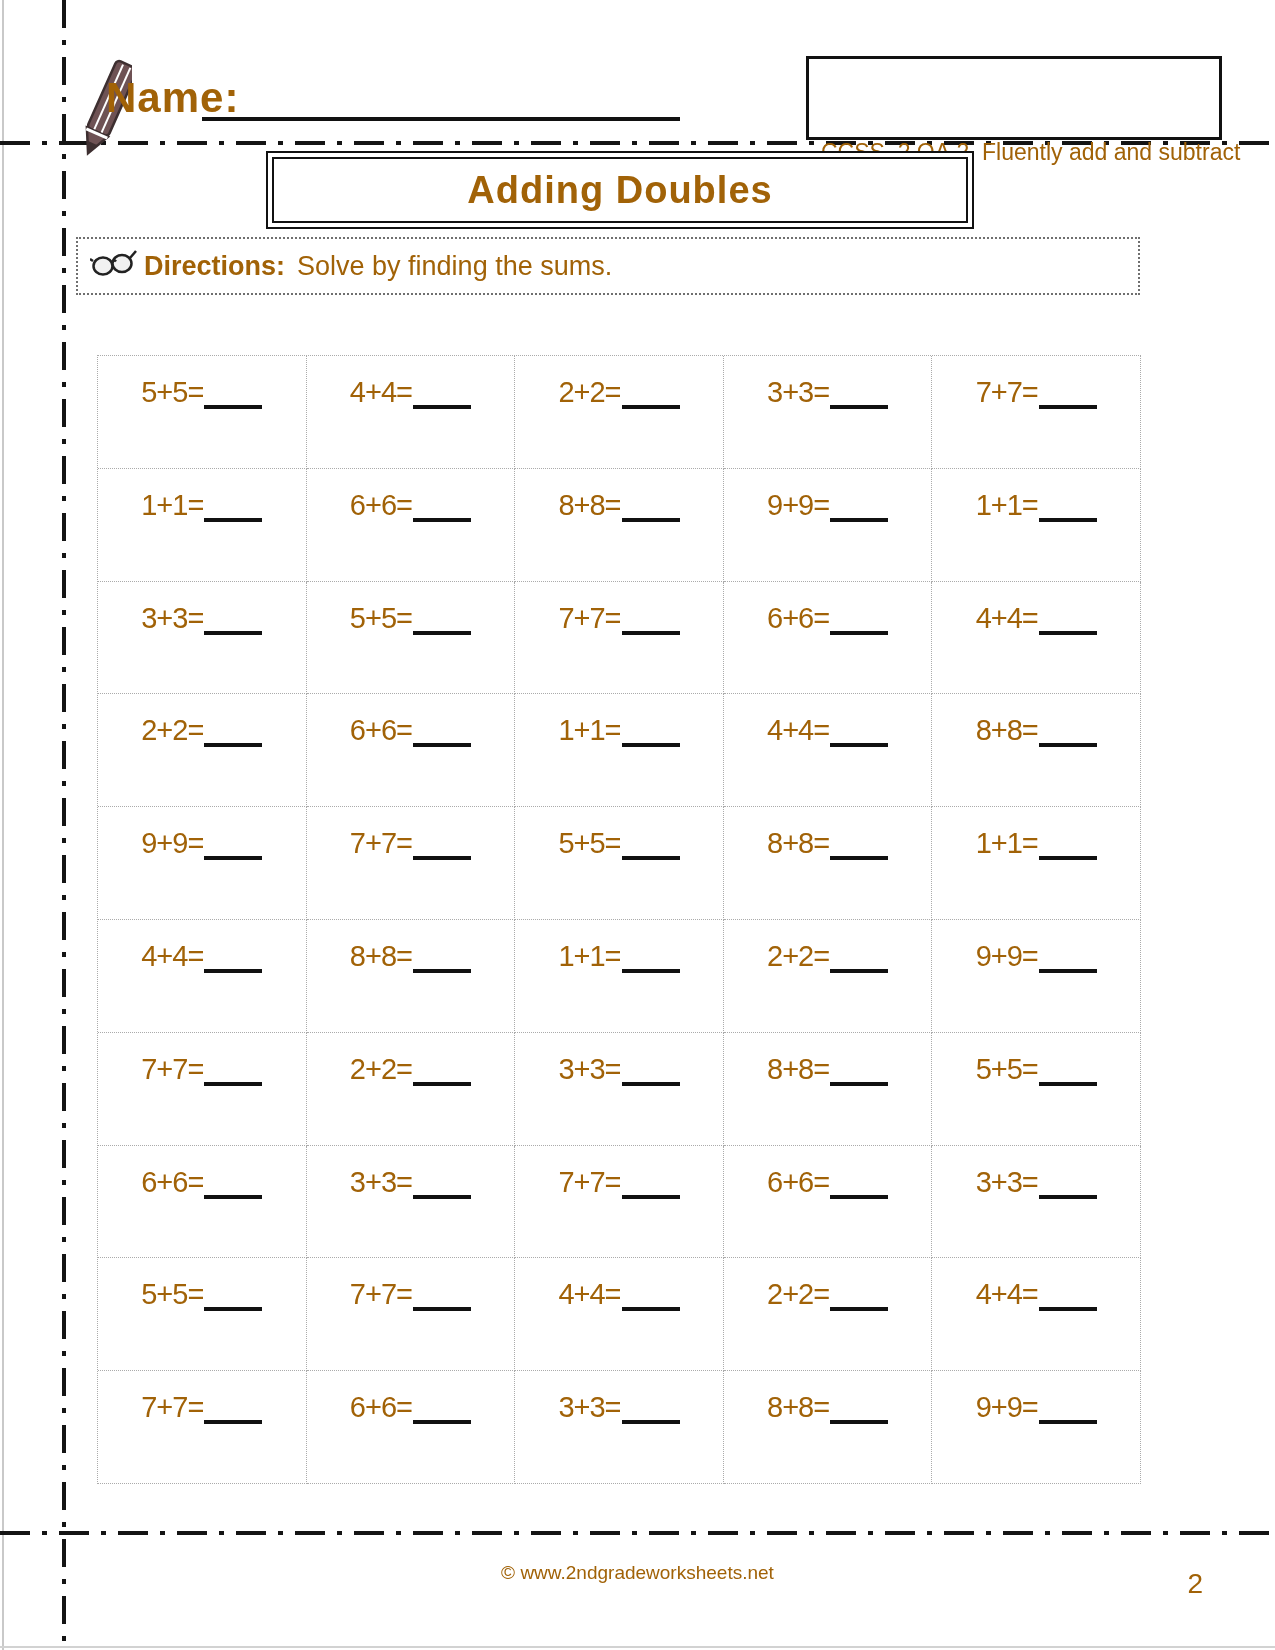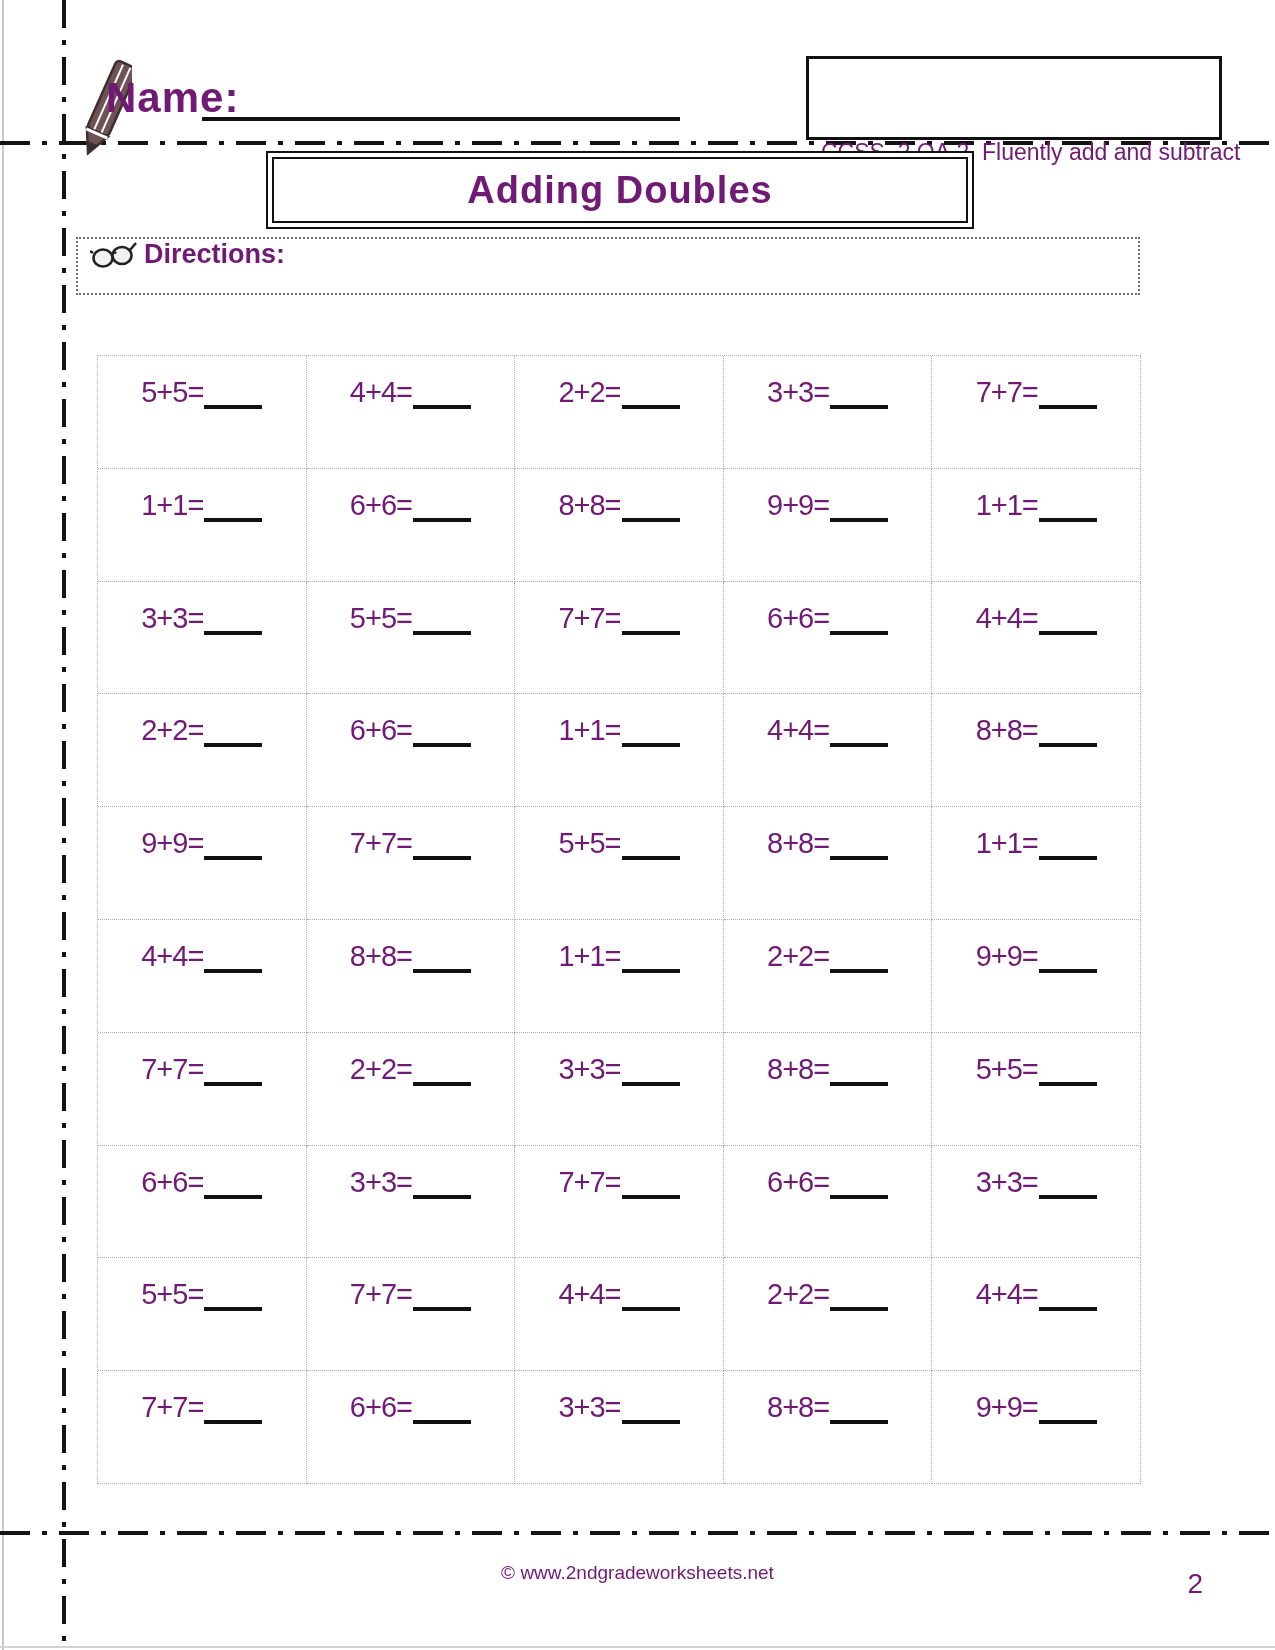--- a/index.html
+++ b/index.html
@@ -1,17 +1,17 @@
 <!DOCTYPE html>
 <html><head>
 <meta charset="utf-8">
 <style>
   html,body{margin:0;padding:0;background:#ffffff;}
   .page{position:relative;width:1275px;height:1650px;background:#fff;
-        font-family:"Liberation Sans",sans-serif;color:#701a75;overflow:hidden;}
+        font-family:"Liberation Sans",sans-serif;color:#a16207;overflow:hidden;}
 
   
   .scan-left{position:absolute;left:2px;top:0;width:2px;height:100%;background:#c9c9c9;}
   .scan-bottom{position:absolute;left:0;top:1646px;width:100%;height:2px;background:#d2d2d2;}
 
   
   .dashdot-v{position:absolute;left:62px;top:0;width:4px;height:1650px;
     background:repeating-linear-gradient(to bottom,#141414 0 28px,transparent 28px 40px,#141414 40px 45px,transparent 45px 57px);}
   .dashdot-h{position:absolute;left:0;width:1275px;height:4px;
     background:repeating-linear-gradient(to right,#141414 0 30px,transparent 30px 42px,#141414 42px 47px,transparent 47px 59px);}
@@ -26,21 +26,21 @@
     border:3px solid #111;padding:6px 12px;font-size:23px;line-height:35px;white-space:pre;background:#fff;}
 
   
   .title-outer{position:absolute;left:266px;top:151px;width:708px;height:78px;box-sizing:border-box;
     border:2px solid #111;padding:4px;background:#fff;}
   .title-inner{width:100%;height:100%;box-sizing:border-box;border:2px solid #111;
     display:flex;align-items:center;justify-content:center;font-size:38px;font-weight:700;letter-spacing:1px;}
 
   
   .directions{position:absolute;left:76px;top:237px;width:1064px;height:58px;box-sizing:border-box;
-    border:2px dotted #6f6f6f;display:flex;padding:0 12px;font-size:27px;background:#fff;}
+    border:2px dotted #6f6f6f;display:flex;align-items:center;padding:0 12px;font-size:27px;background:#fff;}
   .directions .glasses{flex:0 0 auto;margin-right:6px;}
   .directions .dir-label{font-weight:700;margin-right:12px;white-space:nowrap;}
   .directions .dir-text{white-space:nowrap;}
 
   
   .grid{position:absolute;left:97px;top:355px;width:1044px;height:1129px;box-sizing:border-box;
     display:grid;grid-template-columns:repeat(5,1fr);grid-template-rows:repeat(10,1fr);
     border-top:1px dotted #ababab;border-left:1px dotted #ababab;}
   .cell{box-sizing:border-box;border-right:1px dotted #ababab;border-bottom:1px dotted #ababab;
     text-align:center;padding-top:20px;font-size:29px;letter-spacing:-1px;}
@@ -90,20 +90,21 @@
     <span class="glasses">
       <svg width="48" height="32" viewBox="0 0 48 32">
         <path d="M40 11 L46 4" stroke="#222" stroke-width="2.5" fill="none"></path>
         <path d="M3 14 L0 12" stroke="#222" stroke-width="2.5" fill="none"></path>
         <ellipse cx="13" cy="19" rx="9.5" ry="8.5" fill="#f1f1f1" stroke="#222" stroke-width="2.5"></ellipse>
         <ellipse cx="32" cy="16.5" rx="9.5" ry="8.5" fill="#f1f1f1" stroke="#222" stroke-width="2.5"></ellipse>
         <path d="M22 16 Q 24 12 26 14.5" stroke="#222" stroke-width="2.5" fill="none"></path>
       </svg>
     </span>
     <span class="dir-label">Directions:</span>
+    <span class="dir-text">Solve by finding the sums.</span>
   </div>
 
   <div class="grid">
       <div class="cell"><span>5+5=</span><span class="blank"></span></div>
       <div class="cell"><span>4+4=</span><span class="blank"></span></div>
       <div class="cell"><span>2+2=</span><span class="blank"></span></div>
       <div class="cell"><span>3+3=</span><span class="blank"></span></div>
       <div class="cell"><span>7+7=</span><span class="blank"></span></div>
       <div class="cell"><span>1+1=</span><span class="blank"></span></div>
       <div class="cell"><span>6+6=</span><span class="blank"></span></div>

